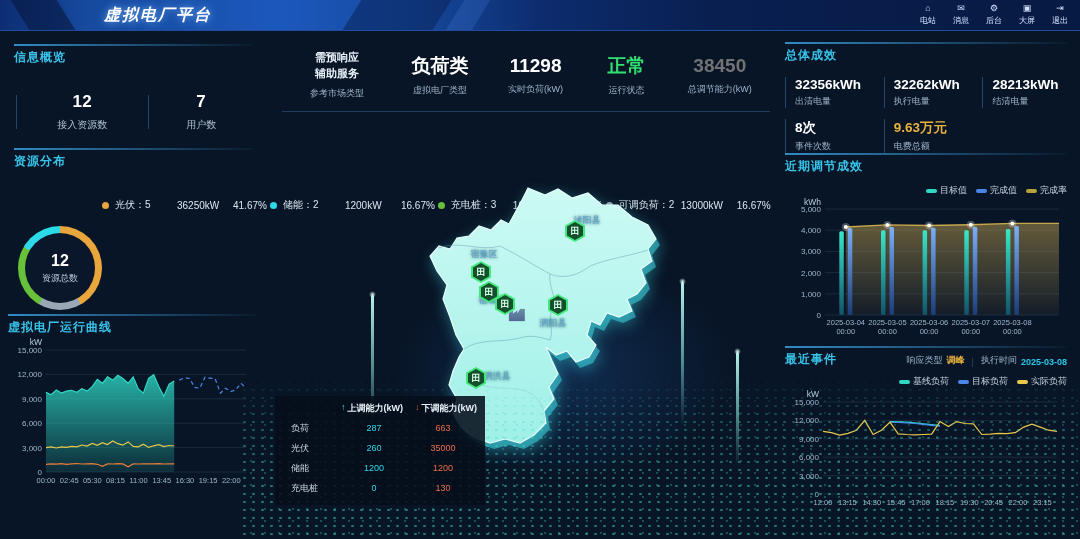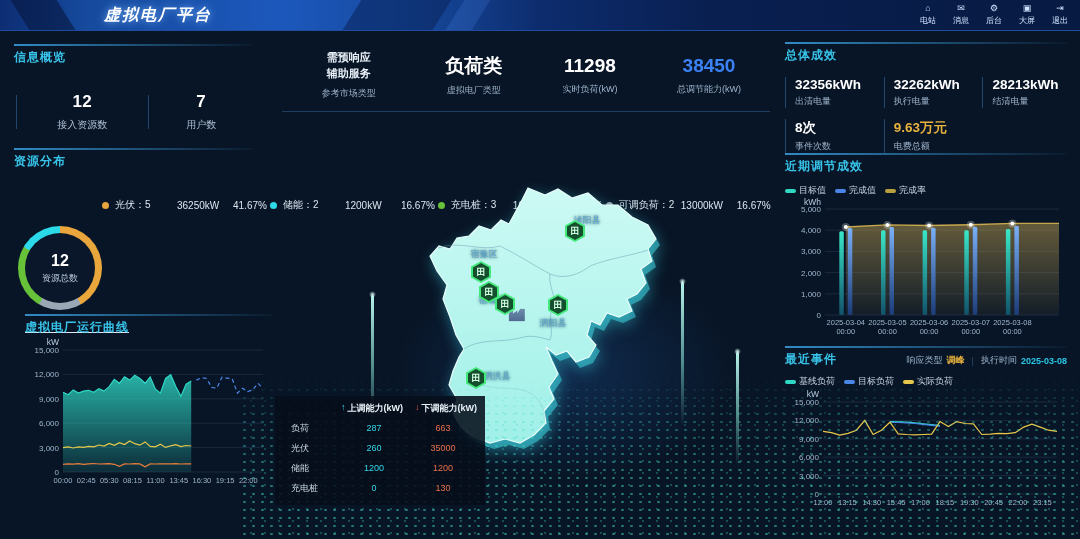--- a/index.html
+++ b/index.html
@@ -19,21 +19,21 @@
     letter-spacing:2px;color:#fff;text-shadow:0 0 8px rgba(130,190,255,.9);}
   .hnav{position:absolute;right:8px;top:3px;display:flex;gap:9px;}
   .hnav-item{display:flex;flex-direction:column;align-items:center;width:24px;cursor:pointer;}
   .hnav-ic{font-size:9px;line-height:11px;color:#cfe2ff;}
   .hnav-lb{font-size:8px;color:#cfe2ff;margin-top:1px;white-space:nowrap;}
 
   
   .sec-line{height:2px;background:linear-gradient(90deg,rgba(58,160,224,.85),rgba(58,160,224,.04));}
   .panel h3{margin:3px 0 0;font-size:12px;color:#38c4ea;font-weight:bold;letter-spacing:1px;}
   .legend{display:flex;justify-content:center;gap:9px;font-size:9px;color:#c8d6e4;}
-  .legend.right{justify-content:flex-start;}
+  .legend.right{justify-content:flex-end;}
   .lg{display:flex;align-items:center;cursor:pointer;}
   .lg i{display:inline-block;width:11px;height:4px;border-radius:2px;margin-right:3px;}
   .lg em{font-style:normal;}
 
   
   #p-info{position:absolute;left:14px;top:44px;width:238px;}
   .info-stats{display:flex;align-items:center;margin-top:26px;}
   .is-cell{text-align:center;}
   .is-v{font-size:17px;font-weight:bold;color:#fff;letter-spacing:.5px;}
   .is-v.cyan{color:#28c8e8;}
@@ -49,31 +49,31 @@
     align-items:center;justify-content:center;z-index:2;}
   .dc-v{font-size:16px;font-weight:bold;color:#fff;}
   .dc-l{font-size:9px;color:#bccde0;margin-top:2px;}
   .res-legend{flex:1;display:flex;flex-direction:row;gap:3px;margin-top:24px;}
   .rl-row{display:flex;align-items:center;font-size:10px;color:#dce6f0;height:14px;}
   .rl-row i{width:7px;height:7px;border-radius:50%;margin-right:6px;flex:none;}
   .rl-name{width:62px;}
   .rl-pow{width:56px;}
   .rl-pct{flex:1;}
 
-  #p-vpp{position:absolute;left:25px;top:314px;width:248px;text-decoration:underline;}
+  #p-vpp{position:absolute;left:8px;top:314px;width:248px;}
   #p-vpp .legend{margin-top:8px;}
 
   
   #market-bar{position:absolute;left:282px;top:50px;width:488px;display:flex;align-items:center;
     border-bottom:1px solid rgba(60,110,170,.45);padding-bottom:11px;}
   .mb-cell{text-align:center;}
   .mb-v{font-size:19px;font-weight:bold;color:#fff;min-height:24px;display:flex;align-items:center;justify-content:center;}
   .mb-v.small{font-size:11px;font-weight:bold;color:#e8f0f8;white-space:pre-line;line-height:1.45;}
   .mb-v.green{color:#2fe070;}
-  .mb-v.cyan{color:#3b82f6;}
+  .mb-v.cyan{color:#737373;}
   .mb-l{font-size:9px;color:#9fb4cc;margin-top:5px;}
 
   #map-svg{position:absolute;left:420px;top:178px;filter:drop-shadow(2px 5px 7px rgba(50,190,205,.5));}
   .dist-label{position:absolute;font-size:9px;color:#5aa8d4;transform:translate(-50%,-50%);
     text-shadow:0 0 3px rgba(0,30,50,.9);white-space:nowrap;z-index:4;}
   .marker{position:absolute;width:20px;height:22px;transform:translate(-50%,-50%);z-index:5;cursor:pointer;
     clip-path:polygon(50% 0,100% 25%,100% 75%,50% 100%,0 75%,0 25%);background:#43e87a;
     display:flex;align-items:center;justify-content:center;}
   .marker-in{width:16px;height:18px;clip-path:polygon(50% 0,100% 25%,100% 75%,50% 100%,0 75%,0 25%);
     background:#14502e;display:flex;align-items:center;justify-content:center;
@@ -97,21 +97,21 @@
   .ov-grid{display:grid;grid-template-columns:1.05fr 1.05fr .9fr;row-gap:11px;margin-top:13px;}
   .ov-cell{border-left:1px solid #24466b;padding-left:9px;}
   .ov-v{font-size:13.5px;font-weight:bold;color:#fff;white-space:nowrap;}
   .ov-v.yellow{color:#e8b33d;}
   .ov-l{font-size:9px;color:#9fb4cc;margin-top:3px;}
 
   #p-reg{position:absolute;left:785px;top:153px;width:282px;}
   #p-reg .legend{margin-top:9px;}
   #p-evt{position:absolute;left:785px;top:346px;width:282px;}
   .evt-head{display:flex;align-items:baseline;}
-  .evt-meta{margin-left:auto;font-size:9px;color:#9fb4cc;display:flex;align-items:center;gap:4px;}
+  .evt-meta{margin-left:auto;font-size:9px;color:#9fb4cc;display:flex;align-items:flex-end;gap:4px;}
   .m-peak{color:#e8b33d;font-weight:bold;}
   .m-date{color:#28c8e8;font-weight:bold;}
   .m-sep{color:#2a4a6e;margin:0 3px;}
   #p-evt .legend{margin-top:7px;}
 
   
   .grid{stroke:rgba(110,150,190,.16);stroke-width:1;}
   .ax{fill:#9fb6cc;font-size:8px;}
   .axt{fill:#9fb6cc;font-size:7.5px;}
   .axu{fill:#b8cce0;font-size:8.5px;}
@@ -274,20 +274,24 @@
 辅助服务</div>
     <div class="mb-l">参考市场类型</div>
   </div>
       <div class="mb-cell" style="flex:1">
     <div class="mb-v ">负荷类</div>
     <div class="mb-l">虚拟电厂类型</div>
   </div>
       <div class="mb-cell" style="flex:1">
     <div class="mb-v ">11298</div>
     <div class="mb-l">实时负荷(kW)</div>
+  </div>
+      <div class="mb-cell" style="flex:0.9">
+    <div class="mb-v green">正常</div>
+    <div class="mb-l">运行状态</div>
   </div>
       <div class="mb-cell" style="flex:1.05">
     <div class="mb-v cyan">38450</div>
     <div class="mb-l">总调节能力(kW)</div>
   </div>
     </div>
 
   <svg id="map-svg" width="250" height="285" viewBox="0 0 250 285">
     <defs>
       <linearGradient id="mapfill" x1="0" y1="0" x2="0" y2="1">

